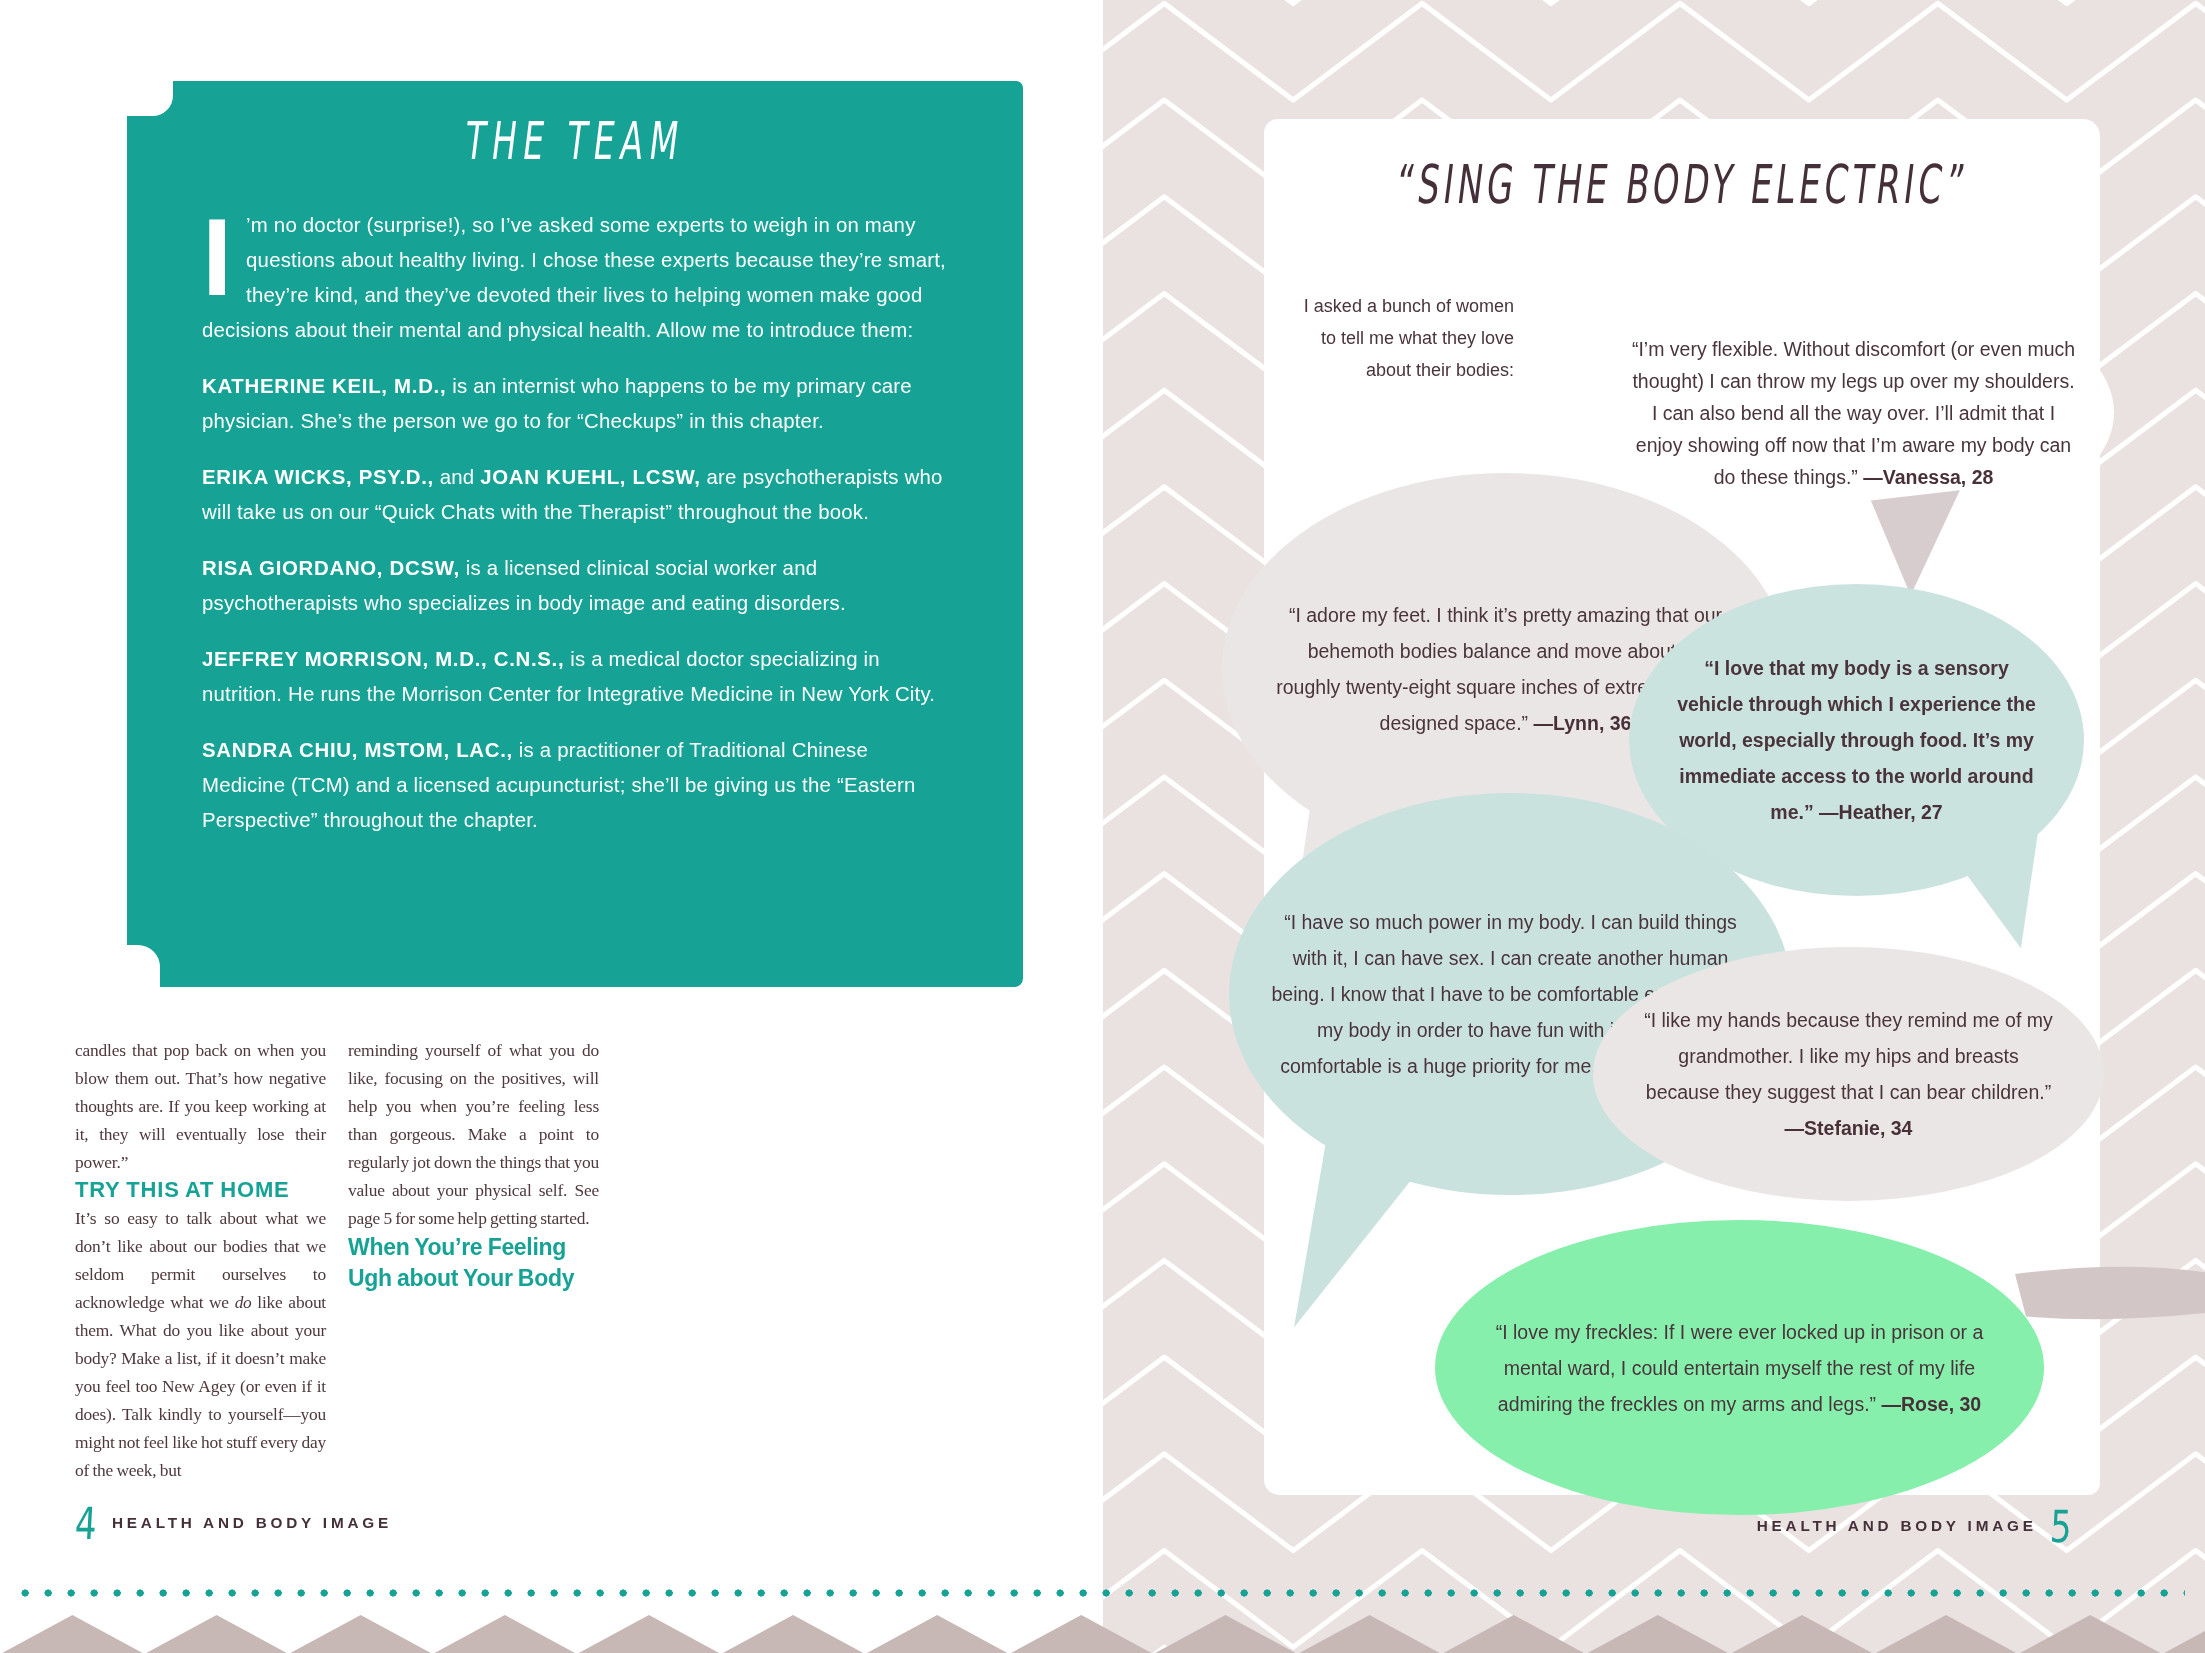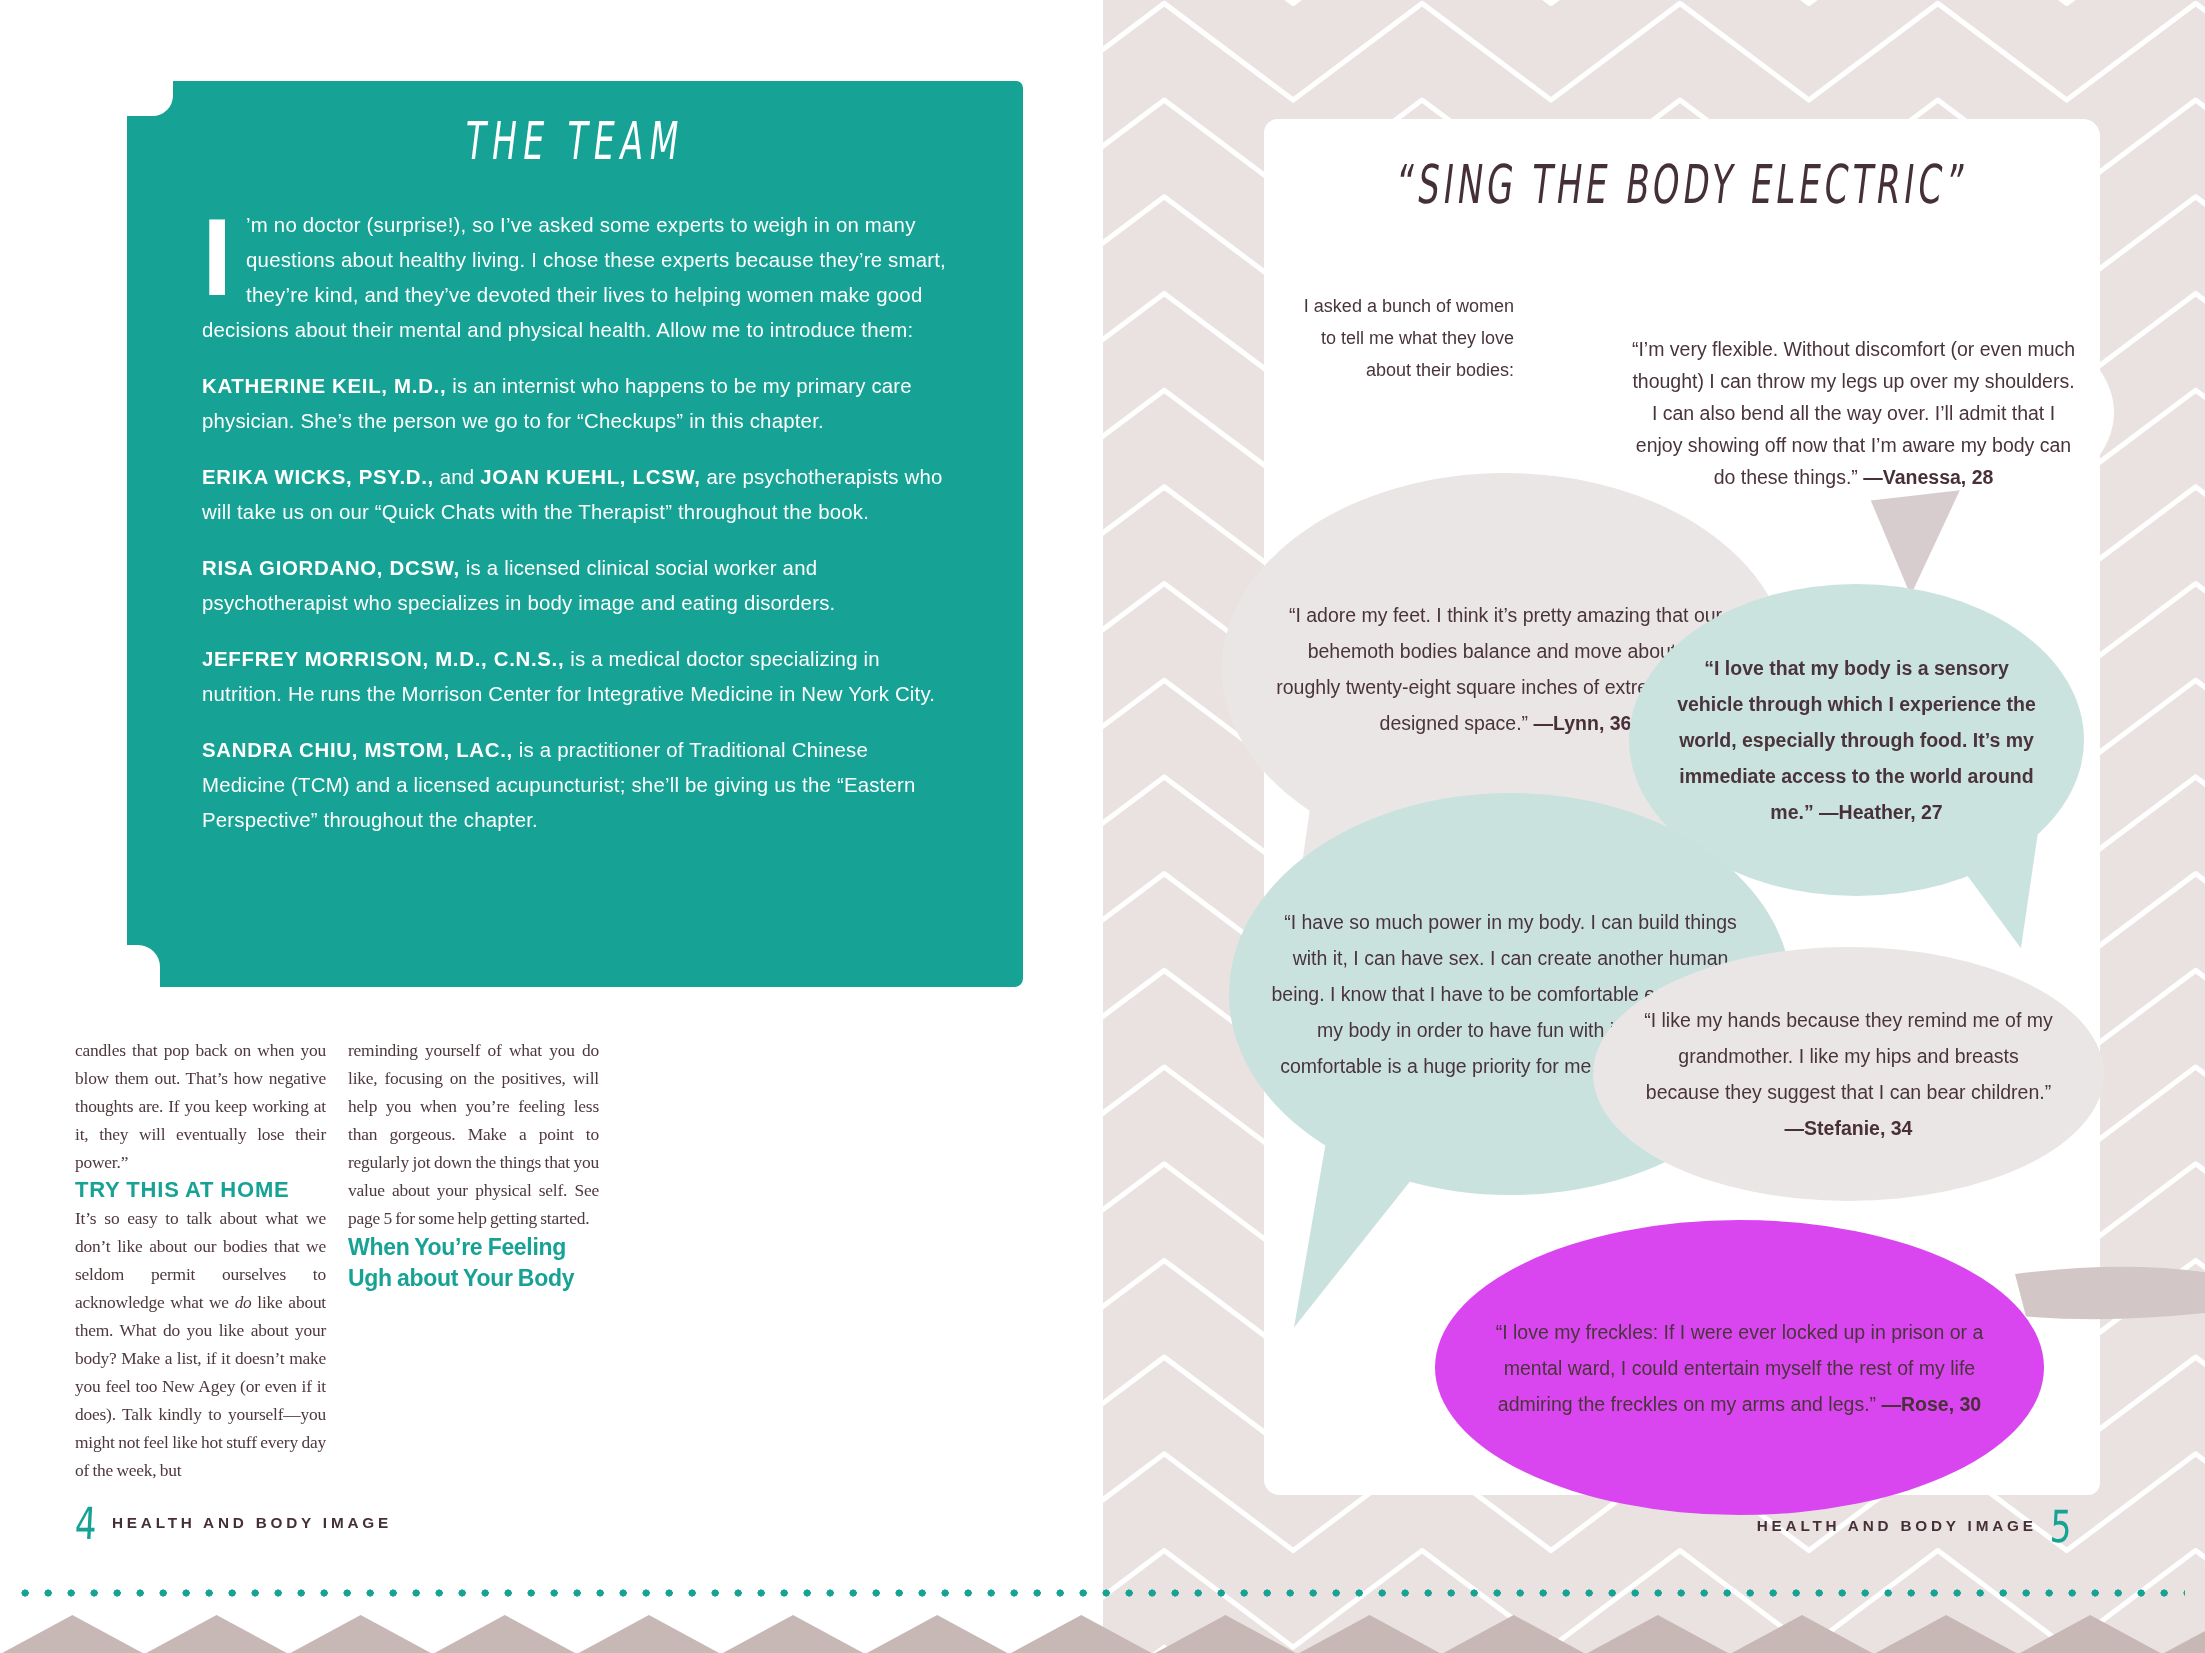--- a/index.html
+++ b/index.html
@@ -56,21 +56,21 @@
   .bubble-vanessa{left:490px;top:282px;width:521px;height:261px;background:#ffffff;
                   padding:0 36px;box-sizing:border-box;line-height:32px;}
   .bubble-lynn{left:119px;top:473px;width:567px;height:392px;background:#ebe6e6;
                padding:0 53px;box-sizing:border-box;}
   .bubble-heather{left:526px;top:584px;width:455px;height:312px;background:#cbe3df;
                   padding:0 41px;box-sizing:border-box;font-weight:bold;}
   .bubble-suzanne{left:126px;top:793px;width:563px;height:402px;background:#c9e2de;
                   padding:0 39px;box-sizing:border-box;}
   .bubble-stefanie{left:490px;top:947px;width:511px;height:254px;background:#ebe6e6;
                    padding:0 47px;box-sizing:border-box;}
-  .bubble-rose{left:332px;top:1220px;width:609px;height:295px;background:#d946ef;
+  .bubble-rose{left:332px;top:1220px;width:609px;height:295px;background:#86efac;
                padding:0 53px;box-sizing:border-box;}
   .tail-svg{position:absolute;left:0;top:0;pointer-events:none;}
 
   .footer-right{position:absolute;right:134px;top:1506px;display:flex;align-items:center;gap:13.6px;}
 
   
   .dotted-divider{position:absolute;left:20.4px;right:20.4px;top:1588px;height:10.2px;
       background-image:radial-gradient(circle at 5.1px 5.1px,#16a294 3.4px,rgba(0,0,0,0) 3.9px);
       background-size:23px 10.2px;background-repeat:repeat-x;}
   .zigzag-border{position:absolute;left:0;bottom:0;}
@@ -86,21 +86,21 @@
       <div class="notch-tl"></div>
       <div class="notch-bl"></div>
       <div class="team-box-inner">
         <div class="team-title">
           <span class="hand">THE TEAM</span>
         </div>
         <p class="team-intro"><span class="dropcap">I</span><span>’m no doctor (surprise!), so I’ve asked some experts to weigh in on many questions about healthy living. I chose these experts because they’re smart, they’re kind, and they’ve devoted their lives to helping women make good decisions about their mental and physical health. Allow me to introduce them:</span></p>
 
         <p class="expert"><b>KATHERINE KEIL, M.D.,</b><span> is an internist who happens to be my primary care physician. She’s the person we go to for “Checkups” in this chapter.</span></p>
         <p class="expert"><b>ERIKA WICKS, PSY.D.,</b><span> and </span><b>JOAN KUEHL, LCSW,</b><span> are psychotherapists who will take us on our “Quick Chats with the Therapist” throughout the book.</span></p>
-        <p class="expert"><b>RISA GIORDANO, DCSW,</b><span> is a licensed clinical social worker and psychotherapist who specializes in body image and eating disorders.</span></p>
+        <p class="expert"><b>RISA GIORDANO, DCSW,</b><span> is a licensed clinical social worker and psychotherapists who specializes in body image and eating disorders.</span></p>
         <p class="expert"><b>JEFFREY MORRISON, M.D., C.N.S.,</b><span> is a medical doctor specializing in nutrition. He runs the Morrison Center for Integrative Medicine in New York City.</span></p>
         <p class="expert"><b>SANDRA CHIU, MSTOM, LAC.,</b><span> is a practitioner of Traditional Chinese Medicine (TCM) and a licensed acupuncturist; she’ll be giving us the “Eastern Perspective” throughout the chapter.</span></p>
       </div>
     </div>
 
     <div class="col col-left">
       <p>candles that pop back on when you blow them out. That’s how negative thoughts are. If you keep working at it, they will eventually lose their power.”</p>
       <p class="h-try">TRY THIS AT HOME</p>
       <p><span>It’s so easy to talk about what we don’t like about our bodies that we seldom permit ourselves to acknowledge what we </span><i>do</i><span> like about them. What do you like about your body? Make a list, if it doesn’t make you feel too New Agey (or even if it does). Talk kindly to yourself—you might not feel like hot stuff every day of the week, but</span></p>
     </div>

